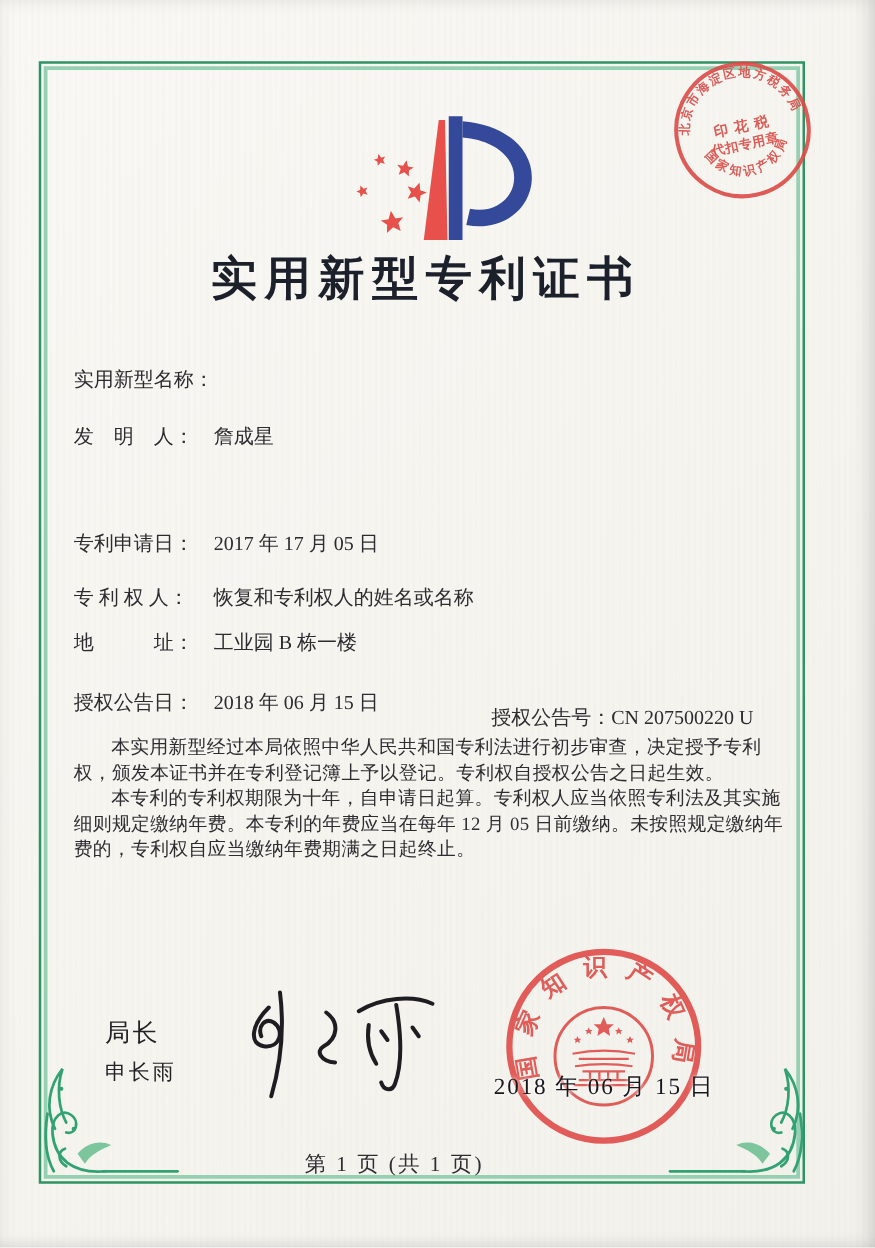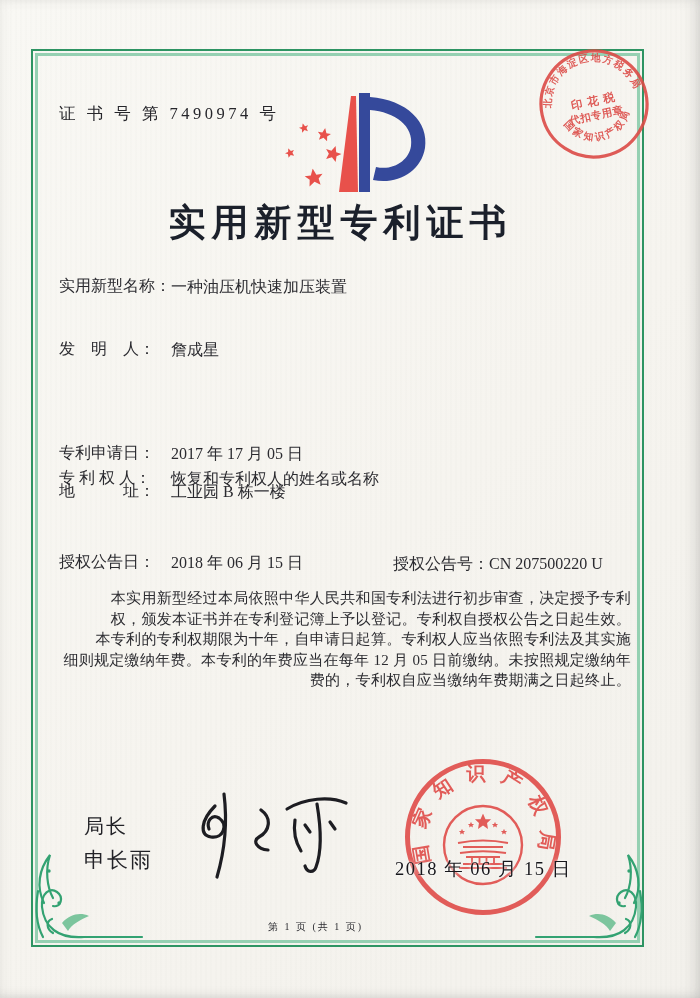--- a/index.html
+++ b/index.html
@@ -27,56 +27,55 @@
 
   .logo { position:absolute; left:277px; top:88px; }
 
   .title { position:absolute; left:31px; top:198px; width:613px; text-align:center;
            font-size:37px; font-weight:600; letter-spacing:6px; text-indent:6px; color:#1b202b; }
 
   .field-row { position:absolute; left:59px; width:575px; font-size:16px; color:#2b2b30;
                display:flex; align-items:flex-start; }
   .field-label { flex:none; width:112px; white-space:pre; }
   .field-value { line-height:22px; }
-  .grant-no-group { position:absolute; left:334px; top:2px; white-space:nowrap; }
+  .grant-no-group { position:absolute; left:334px; top:12px; white-space:nowrap; }
 
   .paragraphs { position:absolute; left:59px; top:588px; width:572px;
-                font-size:15px; line-height:20.5px; letter-spacing:.3px; color:#2c2c31;text-align:right; }
+                font-size:15px; line-height:20.5px; letter-spacing:.3px; color:#2c2c31; }
   .paragraphs p { text-indent:2em; margin:0; }
 
   .signer-title { position:absolute; left:84px; top:813px; font-size:20px; letter-spacing:2px;
                   color:#222227; font-family:"Liberation Sans","DejaVu Sans",sans-serif; font-weight:500; }
-  .signer-name  { position:absolute; left:84px; top:846px; font-size:21px; letter-spacing:2px;
+  .signer-name  { position:absolute; left:84px; top:846px; font-size:17px; letter-spacing:2px;
                   color:#222227; font-family:"Liberation Sans","DejaVu Sans",sans-serif; font-weight:500; }
 
   .signature { position:absolute; left:183px; top:788px; }
 
   .seal-top { position:absolute; left:536px; top:46px; transform:rotate(-12deg); z-index:6; opacity:.9; }
   .seal-bottom { position:absolute; left:402px; top:756px; z-index:5; opacity:.9; }
   .seal-date { position:absolute; left:395px; top:856px; z-index:7; font-size:18.5px;
                letter-spacing:1.5px; color:#17171c;
                text-shadow:0 0 3px rgba(255,255,255,.85), 0 0 6px rgba(255,255,255,.6); }
 
   .footer { position:absolute; left:31px; top:920px; width:569px; text-align:center;
-            font-size:10px; letter-spacing:2px; color:#2c2c31; }
+            font-size:17px; letter-spacing:2px; color:#2c2c31; }
 
   .ornament { position:absolute; z-index:4; }
   .ornament.left  { left:22px;  top:843px; }
   .ornament.right { left:534px; top:841px; }
 </style>
 </head>
 <body>
 
 <div class="page">
 
   <div class="frame-outer">
     <div class="frame-inner"></div>
   </div>
 
-  <div class="cert-no">证 书 号 第 7490974 号</div>
 
   <svg class="logo" width="154" height="112" viewBox="0 0 154 112">
     <symbol id="star" viewBox="-10 -10 20 20">
       <polygon points="0,-10 2.94,-3.09 9.51,-3.09 4.76,1.18 5.88,8.09 0,4 -5.88,8.09 -4.76,1.18 -9.51,-3.09 -2.94,-3.09" fill="#e8514b"></polygon>
     </symbol>
 
     <polygon points="74,8 79,8 81,104 62,104" fill="#e8514b"></polygon>
 
     <polygon points="82,5 93,5 93,104 82,104" fill="#35499b"></polygon>
 
@@ -84,37 +83,36 @@
 
     <use href="#star" x="-5" y="-5" width="10" height="10" transform="translate(27,40) rotate(-15)"></use>
     <use href="#star" x="-5" y="-5" width="10" height="10" transform="translate(47,47) rotate(10) scale(1.4)"></use>
     <use href="#star" x="-5" y="-5" width="10" height="10" transform="translate(13,65) rotate(-20)"></use>
     <use href="#star" x="-5" y="-5" width="10" height="10" transform="translate(56,66) rotate(18) scale(1.7)"></use>
     <use href="#star" x="-5" y="-5" width="10" height="10" transform="translate(37,90) rotate(-8) scale(1.9)"></use>
   </svg>
 
   <div class="title">实用新型专利证书</div>
 
-  <div class="field-row" style="top:276px">
+  <div class="field-row" style="top:294px">
     <span class="field-label">实用新型名称：</span>
-    <span class="field-value">一种油压机快速加压装置</span>
   </div>
   <div class="field-row" style="top:339px">
     <span class="field-label">发　明　人：</span>
     <span class="field-value">詹成星</span>
   </div>
-  <div class="field-row" style="top:443px">
+  <div class="field-row" style="top:425px">
     <span class="field-label">专利申请日：</span>
     <span class="field-value">2017 年 17 月 05 日</span>
   </div>
   <div class="field-row" style="top:468px">
     <span class="field-label">专 利 权 人：</span>
     <span class="field-value">恢复和专利权人的姓名或名称</span>
   </div>
-  <div class="field-row" style="top:481px">
+  <div class="field-row" style="top:504px">
     <span class="field-label">地　　　址：</span>
     <span class="field-value">
       <span style="display:block">工业园 B 栋一楼</span>
     </span>
   </div>
   <div class="field-row" style="top:552px">
     <span class="field-label">授权公告日：</span>
     <span class="field-value">2018 年 06 月 15 日</span>
     <span class="grant-no-group">
       <span>授权公告号：</span><span>CN 207500220 U</span>

